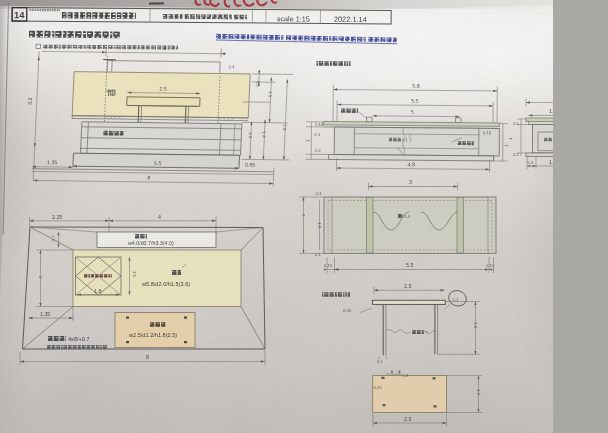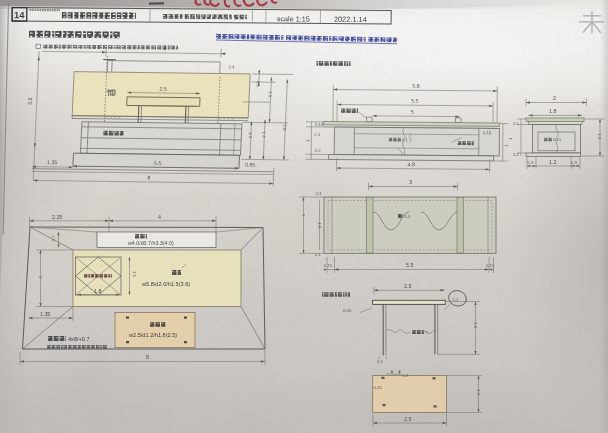--- a/index.html
+++ b/index.html
@@ -1,16 +1,16 @@
 <!DOCTYPE html>
 <html><head>
 <meta charset="utf-8">
 <style>
 html,body{margin:0;padding:0;background:#aaa8a5;}
-#wrap{width:608px;height:433px;overflow:hidden;position:relative;}
+#wrap{width:553px;height:433px;overflow:hidden;position:relative;}
 svg{display:block;}
 text{font-family:"Liberation Sans",sans-serif;fill:#3d3d3d;}
 .dim{font-size:5.3px;fill:#4c4c4a;}
 .dimS{font-size:4.3px;fill:#5a5a57;}
 .ln{stroke:#6e6c66;stroke-width:0.7;fill:none;}
 .lnT{stroke:#7b7974;stroke-width:0.6;fill:none;}
 .lnB{stroke:#56544e;stroke-width:1.0;fill:none;}
 </style>
 </head>
 <body>

